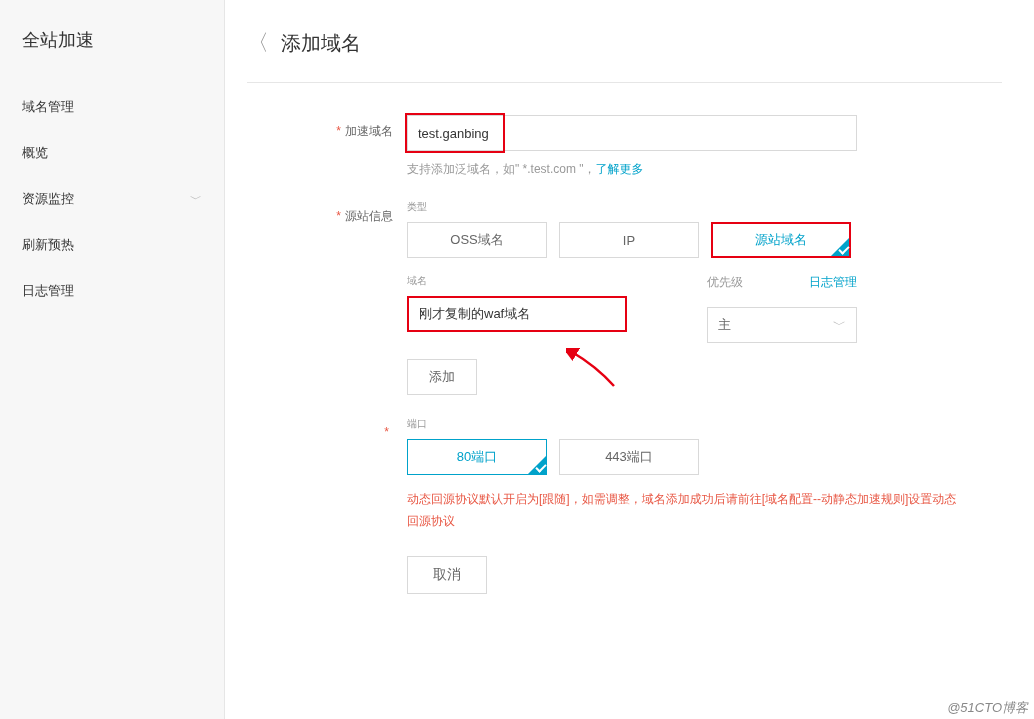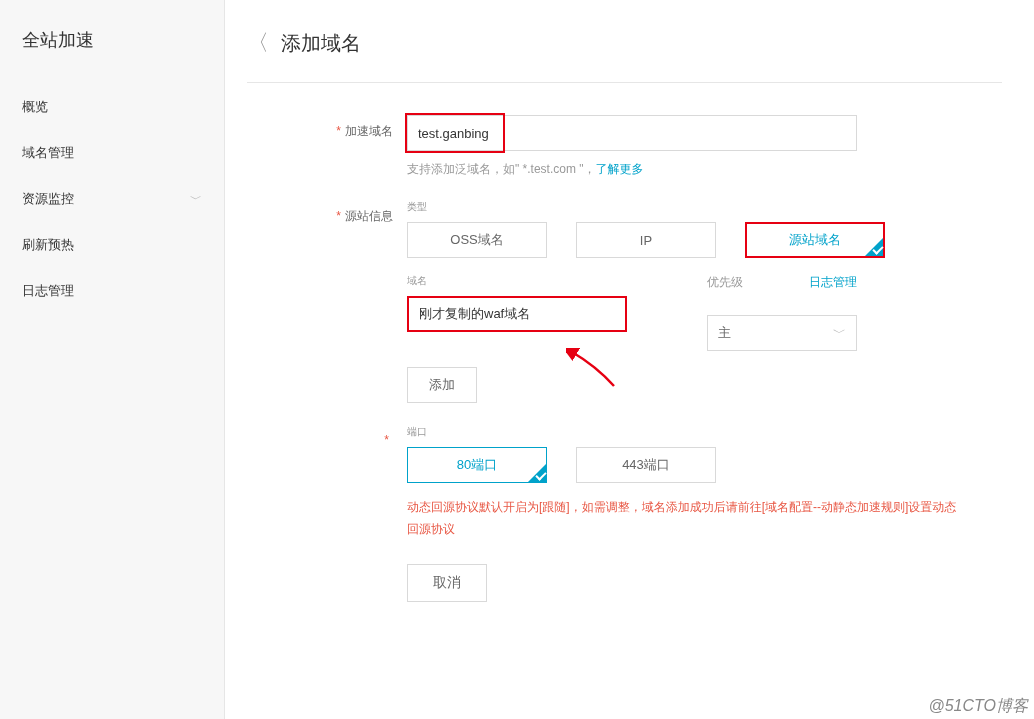--- a/index.html
+++ b/index.html
@@ -14,55 +14,55 @@
   .back-ch { font-size: 22px; color: #999; margin-right: 12px; cursor: pointer; }
   .form-row { display: flex; margin-bottom: 22px; }
   .label-col { width: 160px; text-align: right; color: #666; padding-top: 8px; padding-right: 14px; font-size: 12px; }
   .req { color: #e85744; margin-right: 4px; }
   .field-col { width: 560px; }
   .text-input { width: 450px; height: 36px; border: 1px solid #d9d9d9; padding: 0 10px; font-size: 13px; color: #333; outline: none; }
   .highlight-red { border: 2px solid #e60012 !important; }
   .help-text { color: #999; font-size: 12px; margin-top: 10px; }
   .link { color: #00a2ca; cursor: pointer; font-family: Liberation Serif, serif; }
   .sub-label { color: #999; font-size: 10px; margin-bottom: 8px; }
-  .btn-row { display: flex; gap: 29px; }
+  .btn-row { display: flex; gap: 12px; }
   .type-btn { width: 140px; height: 36px; border: 1px solid #d9d9d9; background: #fff; color: #666; font-size: 13px; cursor: pointer; position: relative; }
   .type-btn.selected { border: 1px solid #00a2ca; color: #00a2ca; }
   .type-btn.selected.highlight-red { border: 2px solid #e60012; color: #00a2ca; }
   .corner-mark { position: absolute; right: 0; bottom: 0; width: 0; height: 0; border-left: 18px solid transparent; border-bottom: 18px solid #00a2ca; }
   .corner-mark::after { content: ""; position: absolute; right: 2px; bottom: -16px; width: 4px; height: 8px; border-right: 2px solid #fff; border-bottom: 2px solid #fff; transform: rotate(45deg); }
   .inline-cols { display: flex; gap: 20px; }
   .col-left { width: 280px; }
   .col-right { width: 150px; }
-  .priority-head { display: flex; justify-content: space-between; font-size: 12px; color: #999; margin-bottom: 24px; }
+  .priority-head { display: flex; justify-content: space-between; font-size: 12px; color: #999; margin-bottom: 16px; }
   .select-box { width: 150px; height: 36px; border: 1px solid #d9d9d9; display: flex; align-items: center; justify-content: space-between; padding: 0 10px; color: #666; cursor: pointer; }
   .select-chev { color: #bbb; }
   .domain-input { width: 280px; height: 36px; border: 1px solid #d9d9d9; padding: 0 10px; font-size: 13px; color: #333; outline: none; }
   .btn-small { width: 70px; height: 36px; border: 1px solid #d9d9d9; background: #fff; color: #666; cursor: pointer; font-size: 13px; }
   .port-btn { width: 140px; height: 36px; border: 1px solid #d9d9d9; background: #fff; color: #666; font-size: 13px; cursor: pointer; position: relative; }
   .port-btn.selected { border: 1px solid #00a2ca; color: #00a2ca; }
   .warn-text { color: #e85744; font-size: 12px; line-height: 1.8; margin-top: 14px; width: 560px; }
   .action-row { display: flex; gap: 24px; margin-top: 24px; }
   .btn-cancel { width: 80px; height: 38px; border: 1px solid #d9d9d9; background: #fff; color: #666; cursor: pointer; font-size: 14px; }
   .btn-primary { width: 90px; height: 38px; border: none; background: #00a2ca; color: #fff; cursor: pointer; font-size: 14px; }
   .arrow-annot { position: absolute; left: 566px; top: 348px; pointer-events: none; }
   .arrow-annot svg { width: 50px; height: 40px; }
-  .watermark { position: absolute; right: 6px; bottom: 2px; font-size: 16px; color: #888; font-style: italic; }
+  .watermark { position: absolute; right: 6px; bottom: 2px; font-size: 13px; color: #888; font-style: italic; }
 </style>
 </head>
 <body>
 
 <div class="layout">
   <aside class="sidebar">
     <div class="sidebar-title">全站加速</div>
     <div class="sidebar-item">
-        <span>概览</span>
+        <span>域名管理</span>
       </div>
     <div class="sidebar-item">
-        <span>域名管理</span>
+        <span>概览</span>
       </div>
     <div class="sidebar-item">
       <span>资源监控</span>
       <span class="chev">﹀</span>
     </div>
     <div class="sidebar-item">
         <span>刷新预热</span>
       </div>
     <div class="sidebar-item">
         <span>日志管理</span>

